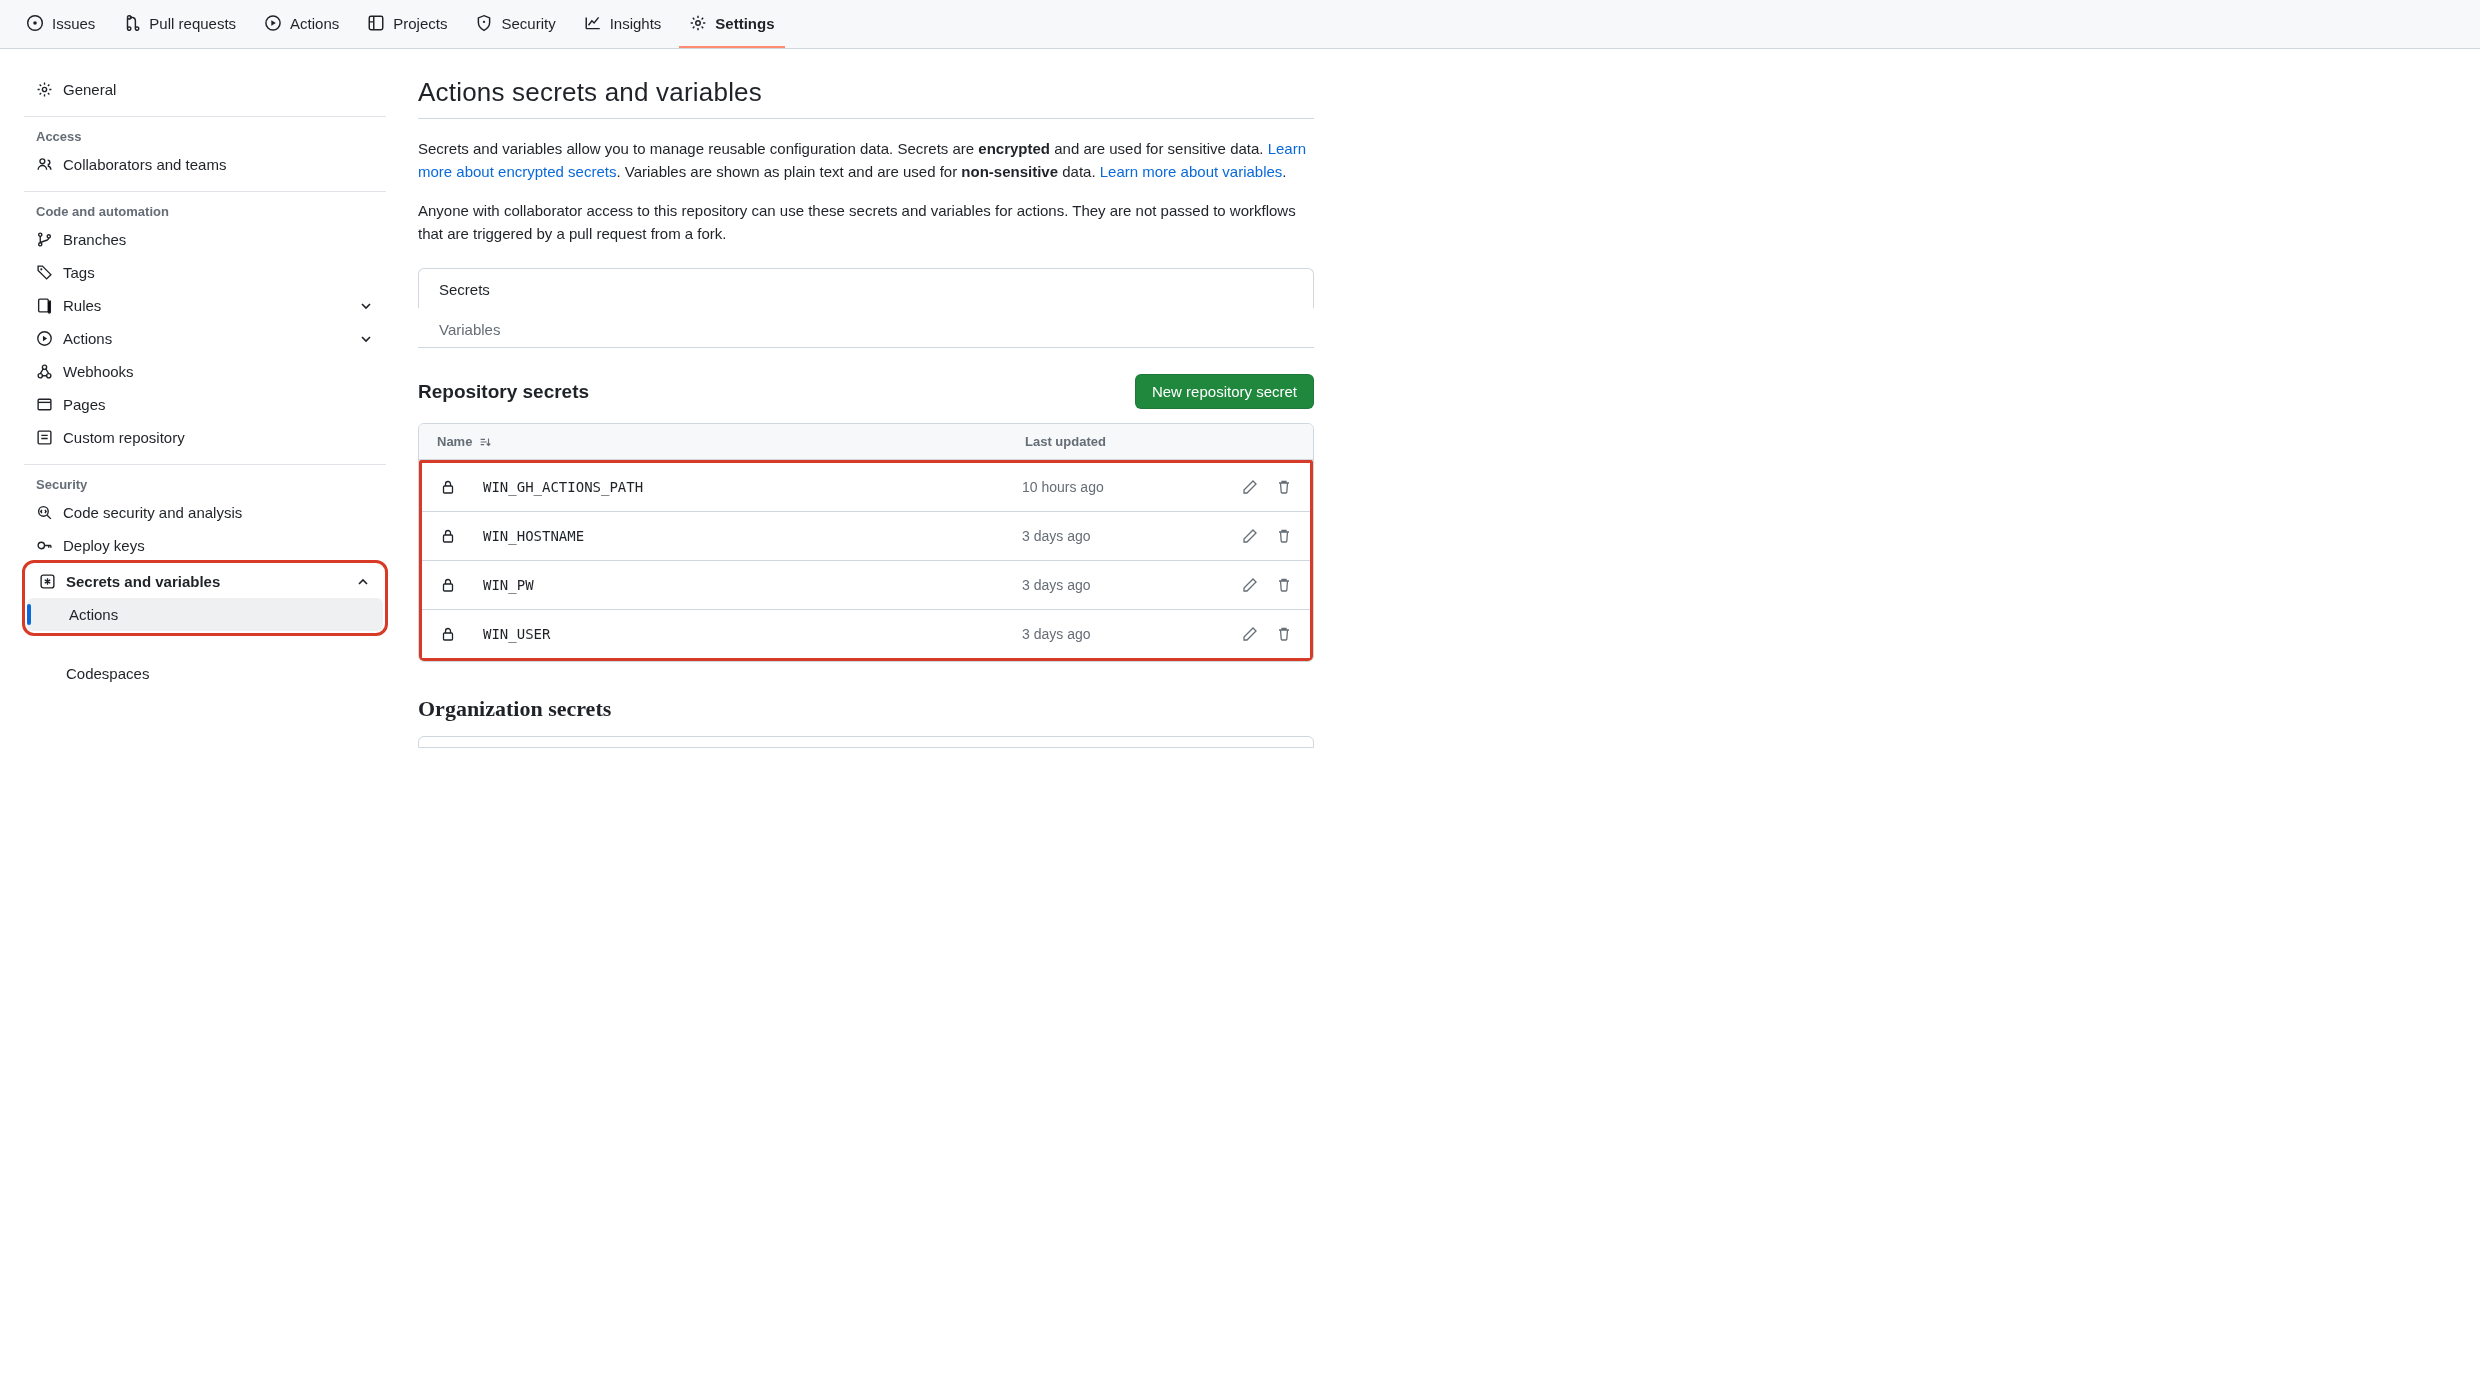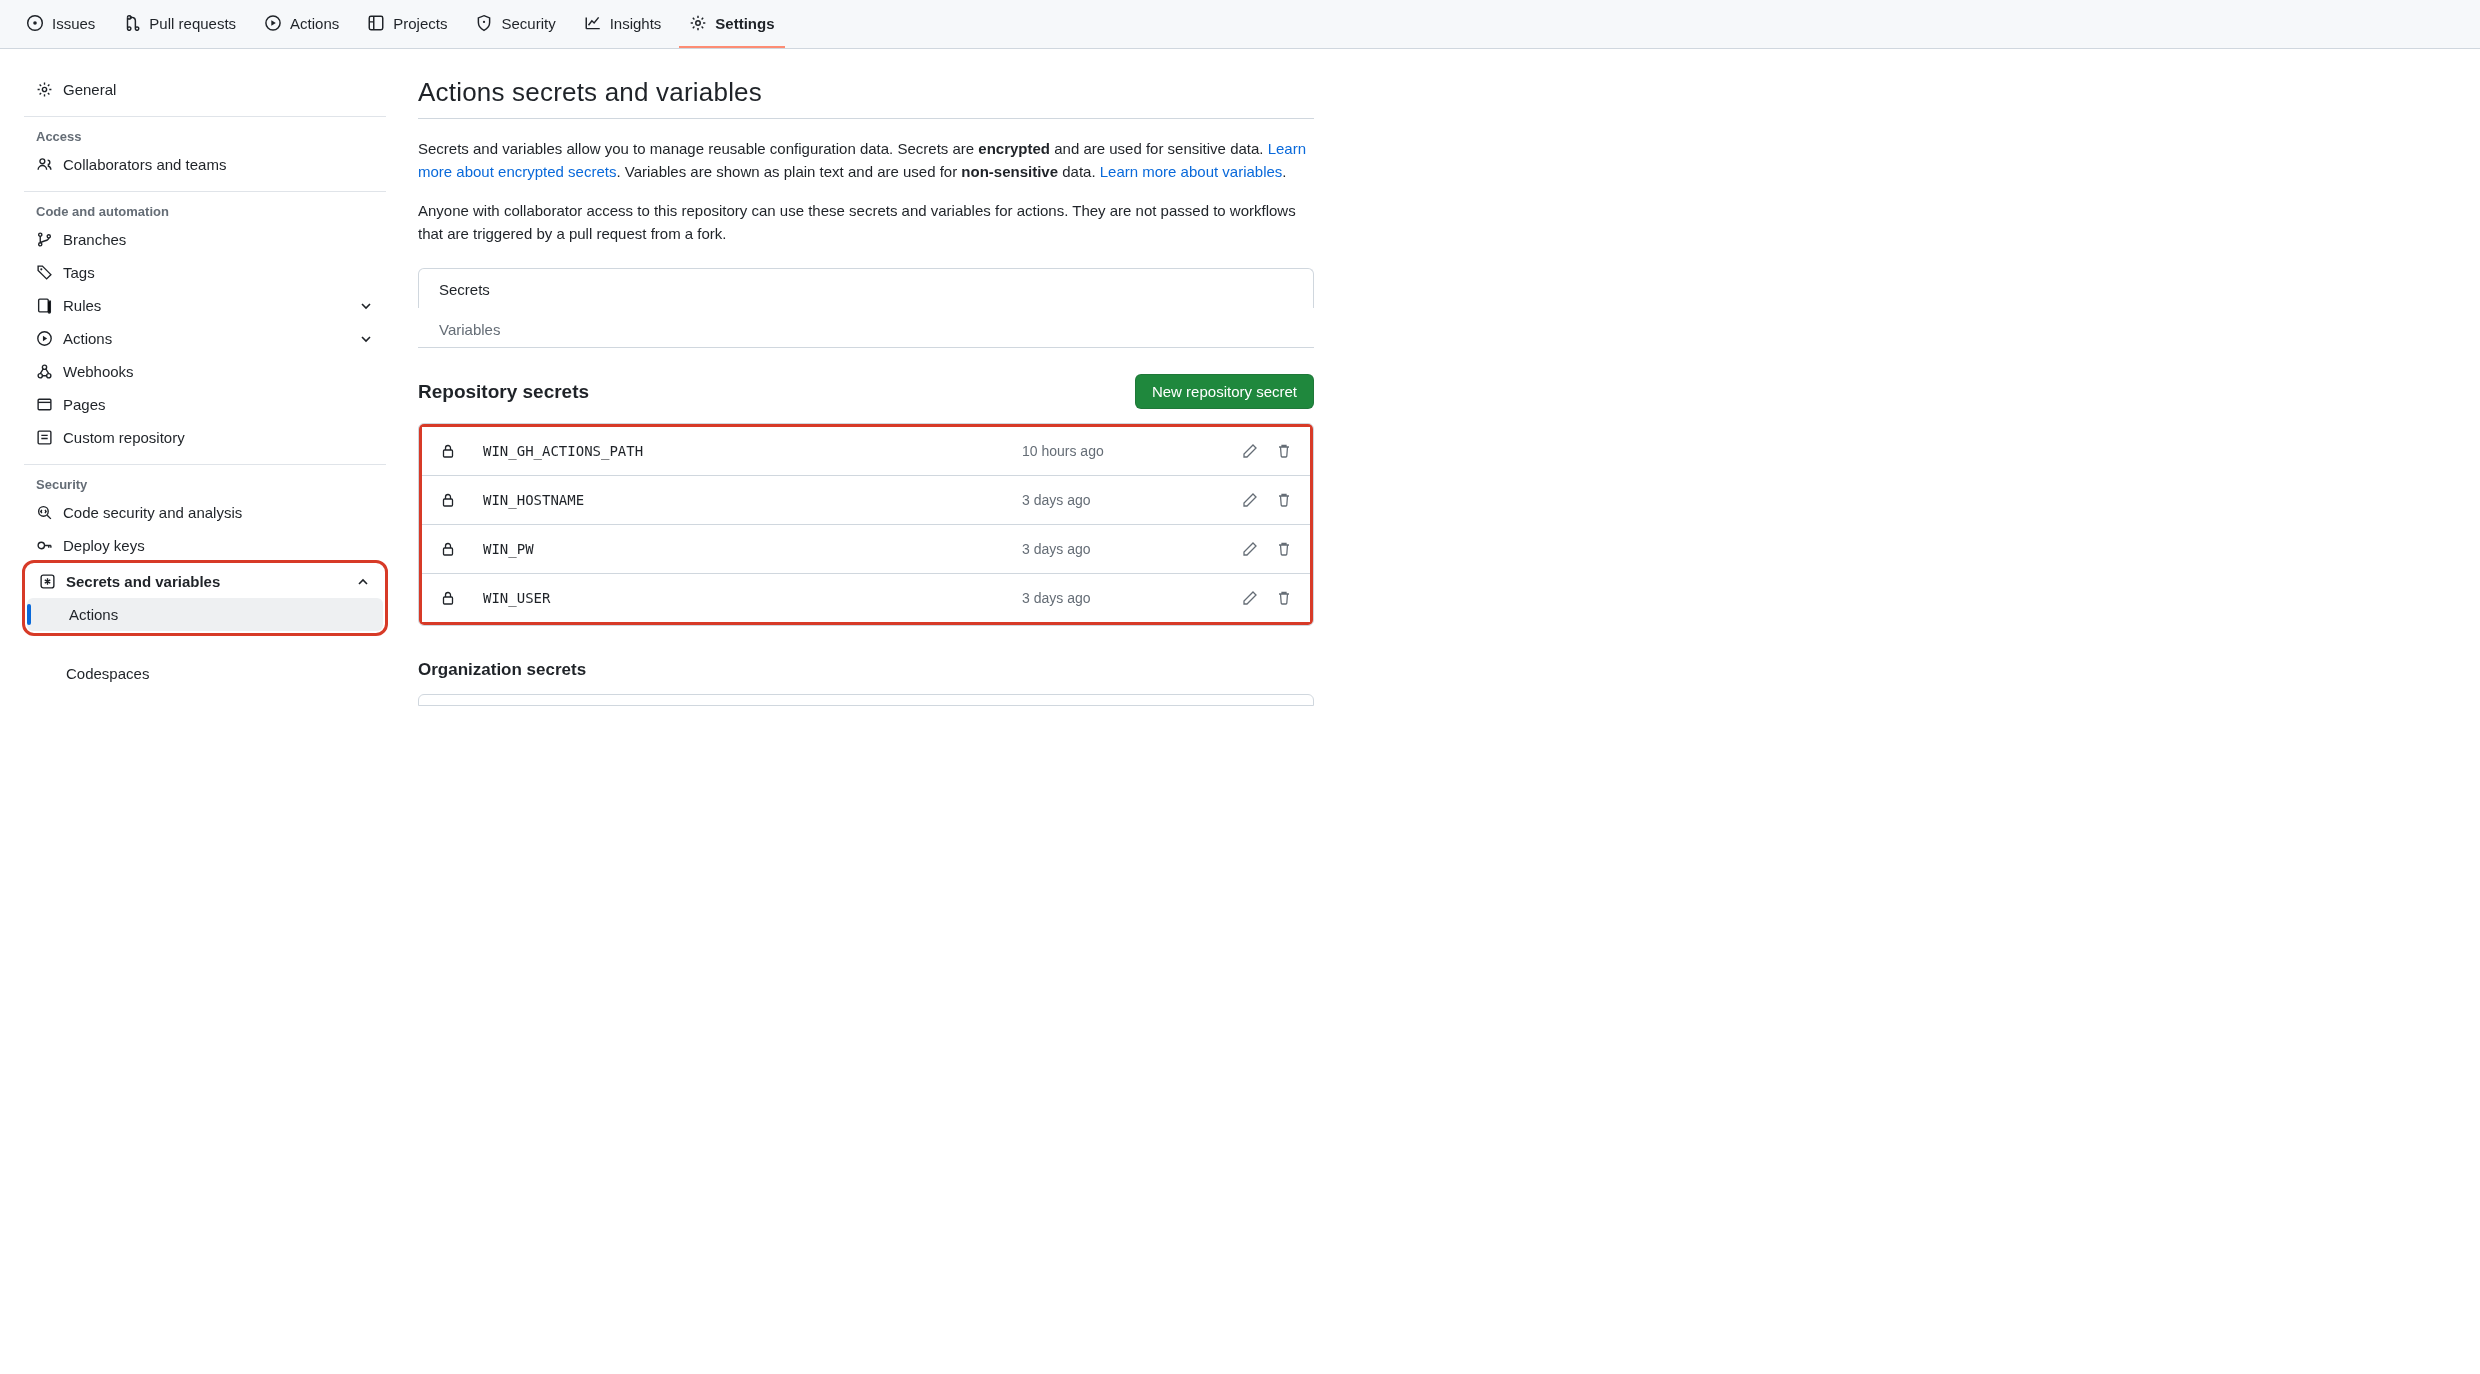--- a/index.html
+++ b/index.html
@@ -176,21 +176,21 @@
     align-items:center;
     padding:16px 18px;
     border-top:1px solid #d0d7de;
     font-size:15px;
   }
   .secret-row:first-child { border-top:none; }
   .secret-name { flex:1; display:flex; align-items:center; gap:27px; font-family: ui-monospace,SFMono-Regular,Menlo,monospace; font-size:14px; }
   .secret-updated { width:180px; color:#656d76; font-size:14px; }
   .secret-actions { width:90px; display:flex; gap:18px; justify-content:flex-end; }
   .icon-btn { cursor:pointer; color:#656d76; display:flex; }
-  h2.org-title { font-size:17px; font-weight:600; margin:34px 0 14px 0; }
+  h2.org-title { font-size:22px; font-weight:600; margin:34px 0 14px 0;font-family:Liberation Serif, serif; }
   .org-box { border:1px solid #d0d7de; border-top-left-radius:6px; border-top-right-radius:6px; height:12px; }
   svg { display:block; }
 </style>
 </head>
 <body>
 
 <svg width="0" height="0" style="position:absolute">
   <defs>
 
     <symbol id="i-issue" viewBox="0 0 16 16">
@@ -489,20 +489,32 @@
       <div class="tab active">Secrets</div>
       <div class="tab">Variables</div>
     </div>
 
     <div class="section-row">
       <h2>Repository secrets</h2>
       <button class="btn-primary">New repository secret</button>
     </div>
 
     <div class="secrets-table">
+      <div class="secrets-header">
+        <div class="col-name">
+          <span>Name</span>
+          <span>
+              <svg width="14" height="14">
+                <use href="#i-sort"></use>
+              </svg>
+            </span>
+        </div>
+        <div class="col-updated">Last updated</div>
+        <div class="col-actions"></div>
+      </div>
       <div class="highlight-box-2" id="secrets-body">
           <div class="secret-row">
             <div class="secret-name">
               <span>
                 <svg width="16" height="16">
                   <use href="#i-lock"></use>
                 </svg>
               </span>
               <span>WIN_GH_ACTIONS_PATH</span>
             </div>

